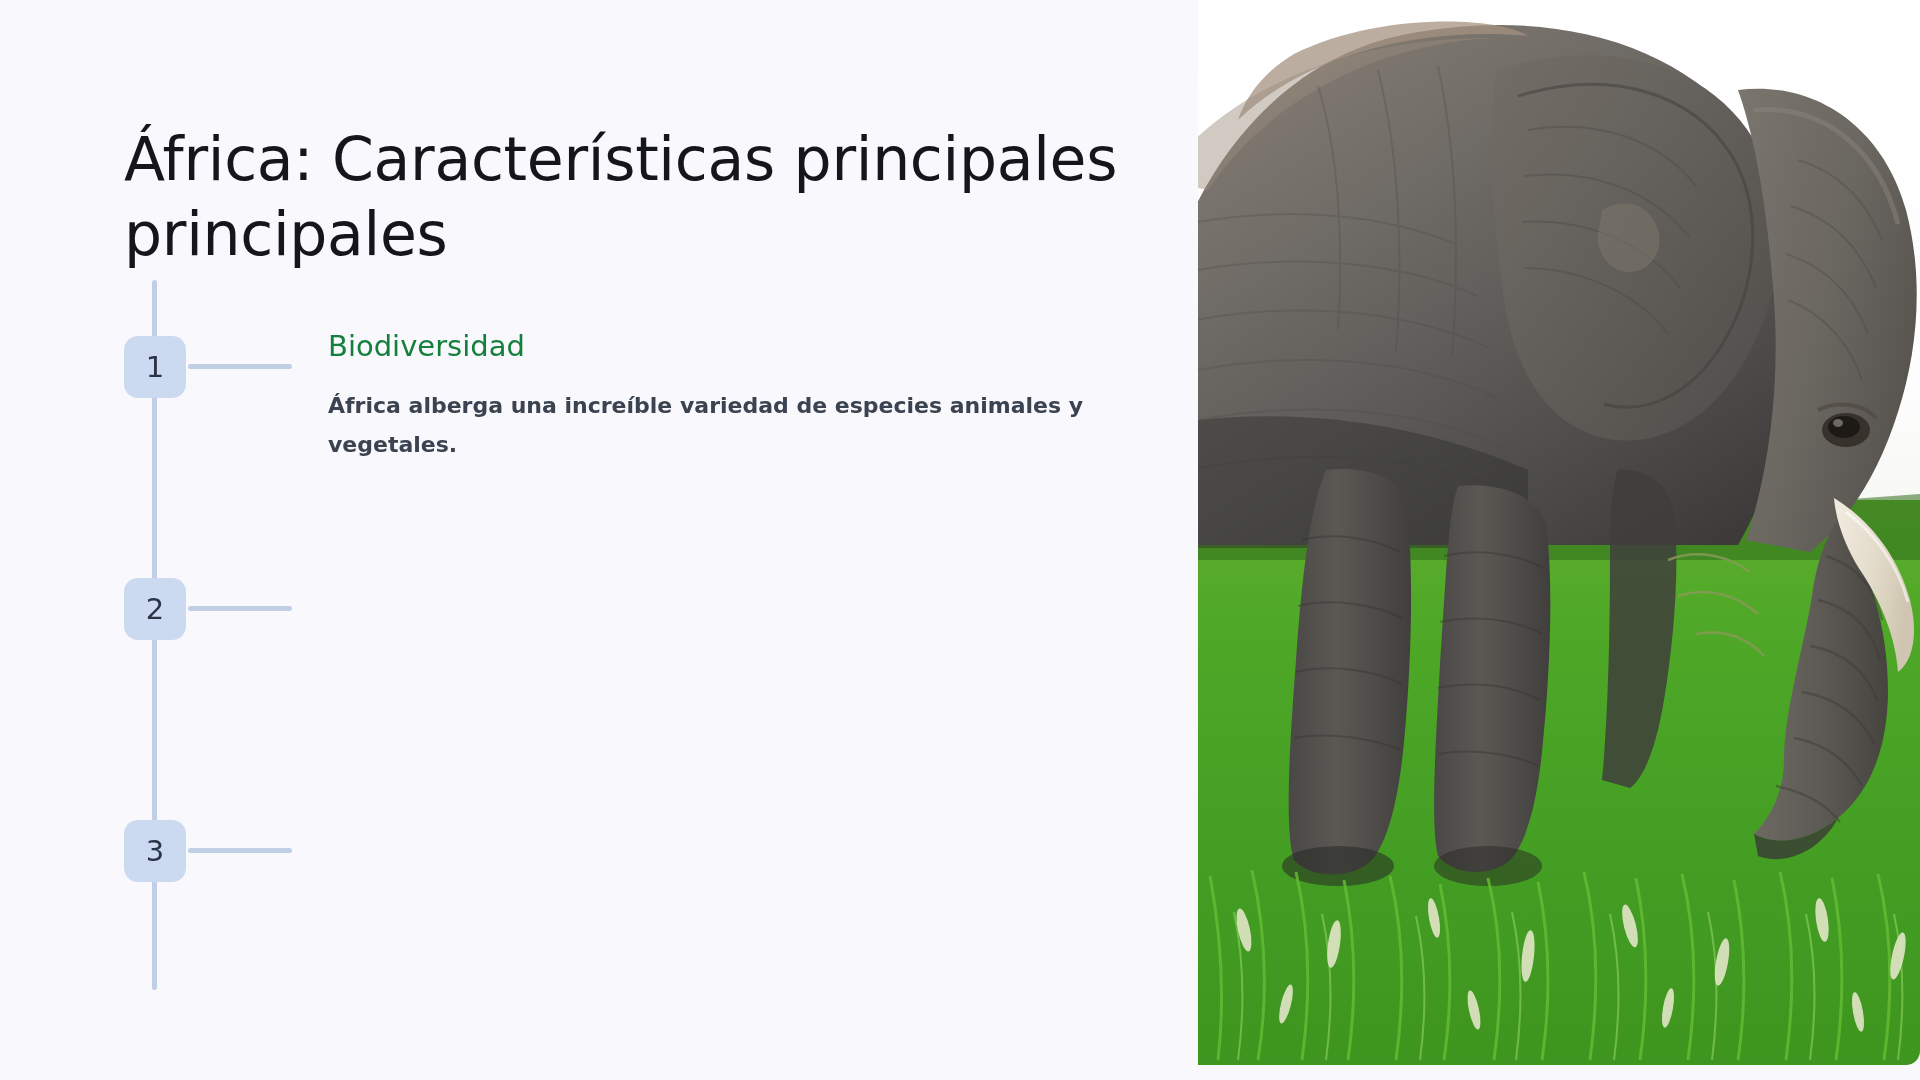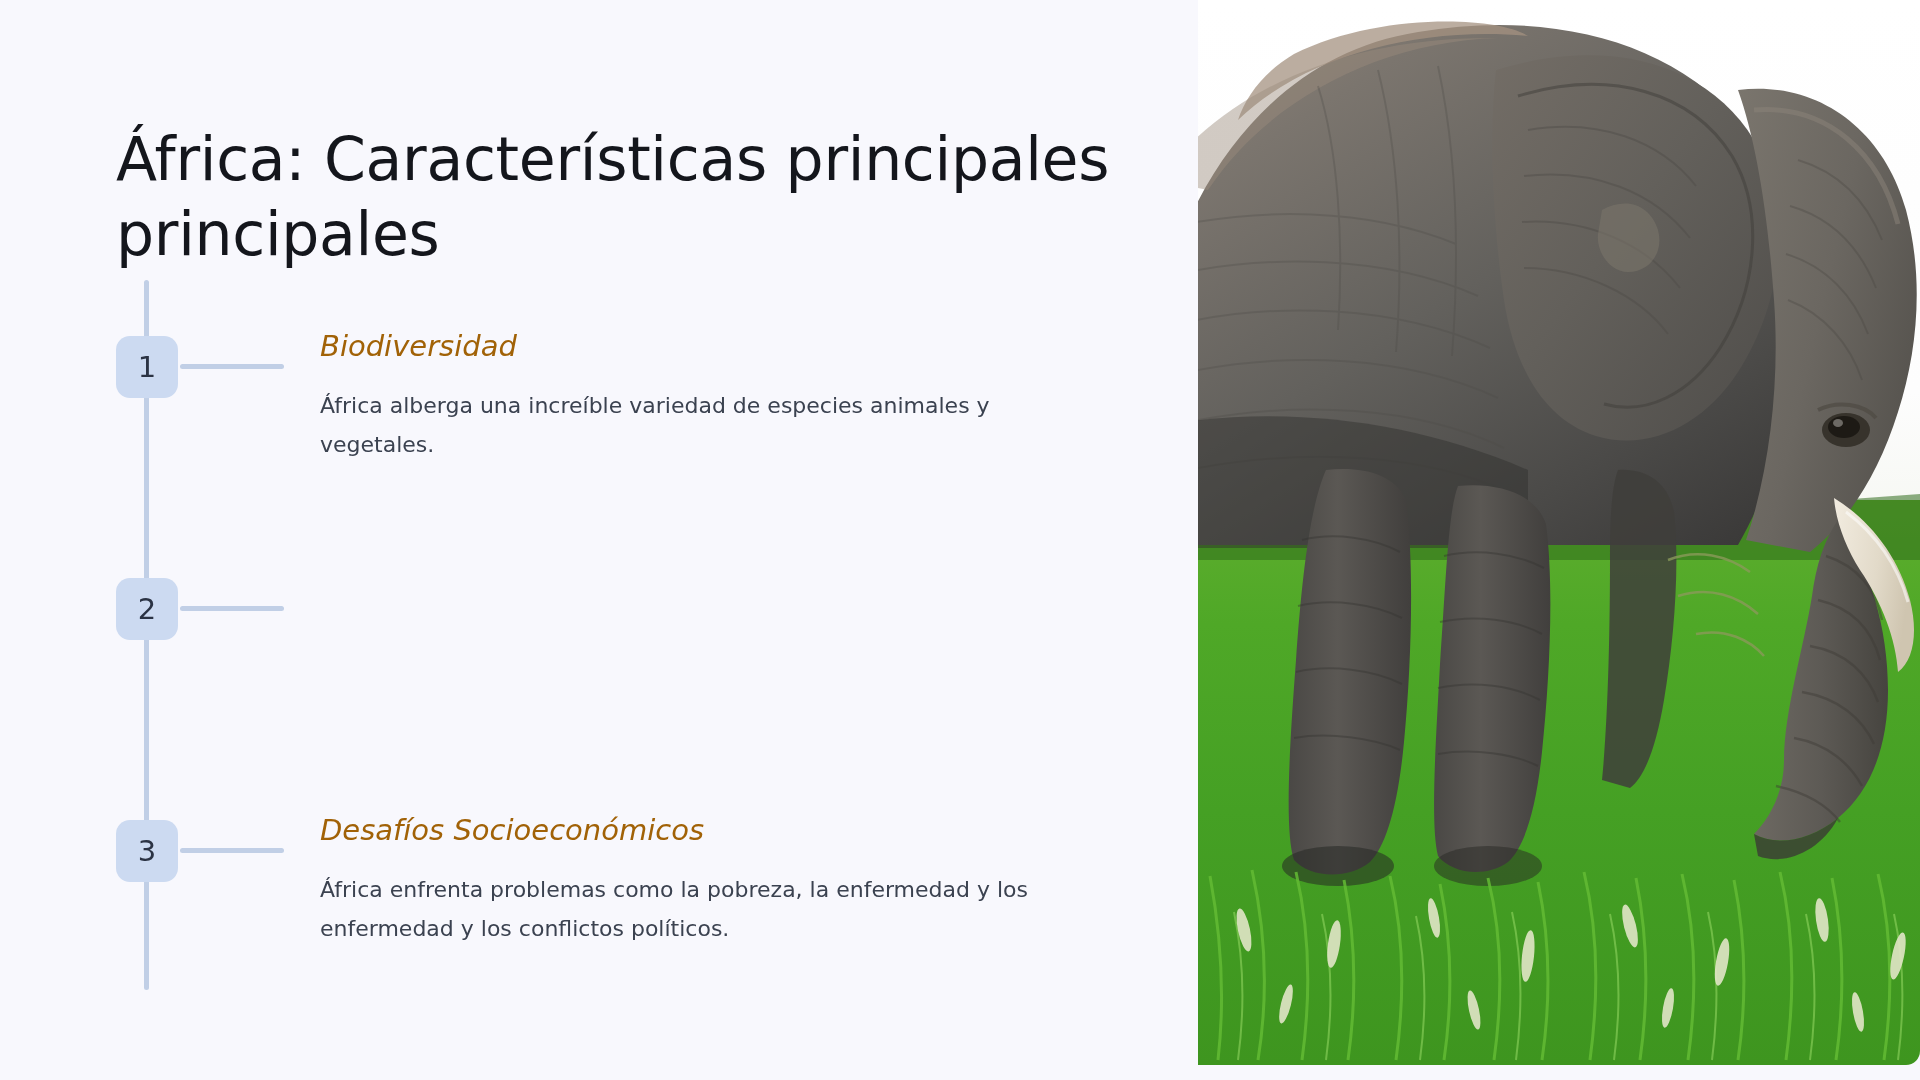--- a/index.html
+++ b/index.html
@@ -18,21 +18,21 @@
     position: relative;
     width: 1920px;
     height: 1080px;
     background: #f8f8fd;
     overflow: hidden;
   }
 
   
   .left-panel {
     position: absolute;
-    left: 4px;
+    left: 12px;
     top: 0;
     width: 1198px;
     height: 1080px;
     background: #f8f8fd;
     box-sizing: border-box;
     padding: 16px;
   }
 
   .slide-title {
     position: absolute;
@@ -109,30 +109,29 @@
     position: absolute;
     left: 316px;
     top: 48px;
     width: 800px;
   }
 
   .tl-heading {
     font-family: "DejaVu Sans", "Liberation Sans", sans-serif;
     font-size: 29px;
     font-weight: 400;
-    color: #a16207;
+    color: #15803d;
     line-height: 1.3;
     margin: 0 0 20px 0;
-    font-style: italic;
   }
 
   .tl-desc {
     font-family: "DejaVu Sans", "Liberation Sans", sans-serif;
     font-size: 22px;
-    font-weight: 400;
+    font-weight: 700;
     color: #3b4250;
     line-height: 1.78;
     margin: 0;
     max-width: 770px;
   }
 
   
   .photo-panel {
     position: absolute;
     left: 1198px;
@@ -182,24 +181,20 @@
       </div>
 
       <div class="tl-item i1">
         <div class="tl-badge">2</div>
         <div class="tl-connector"></div>
       </div>
 
       <div class="tl-item i2">
         <div class="tl-badge">3</div>
         <div class="tl-connector"></div>
-        <div class="tl-body">
-          <div class="tl-heading">Desafíos Socioeconómicos</div>
-          <p class="tl-desc">África enfrenta problemas como la pobreza, la enfermedad y los enfermedad y los conflictos políticos.</p>
-        </div>
       </div>
 
     </div>
   </div>
 
   <div class="photo-panel">
     <div class="photo-stage">
       <svg class="photo-svg" viewBox="0 0 722 1065" preserveAspectRatio="none">
         <defs>
           <linearGradient id="skyG" x1="0" y1="0" x2="0" y2="1">

